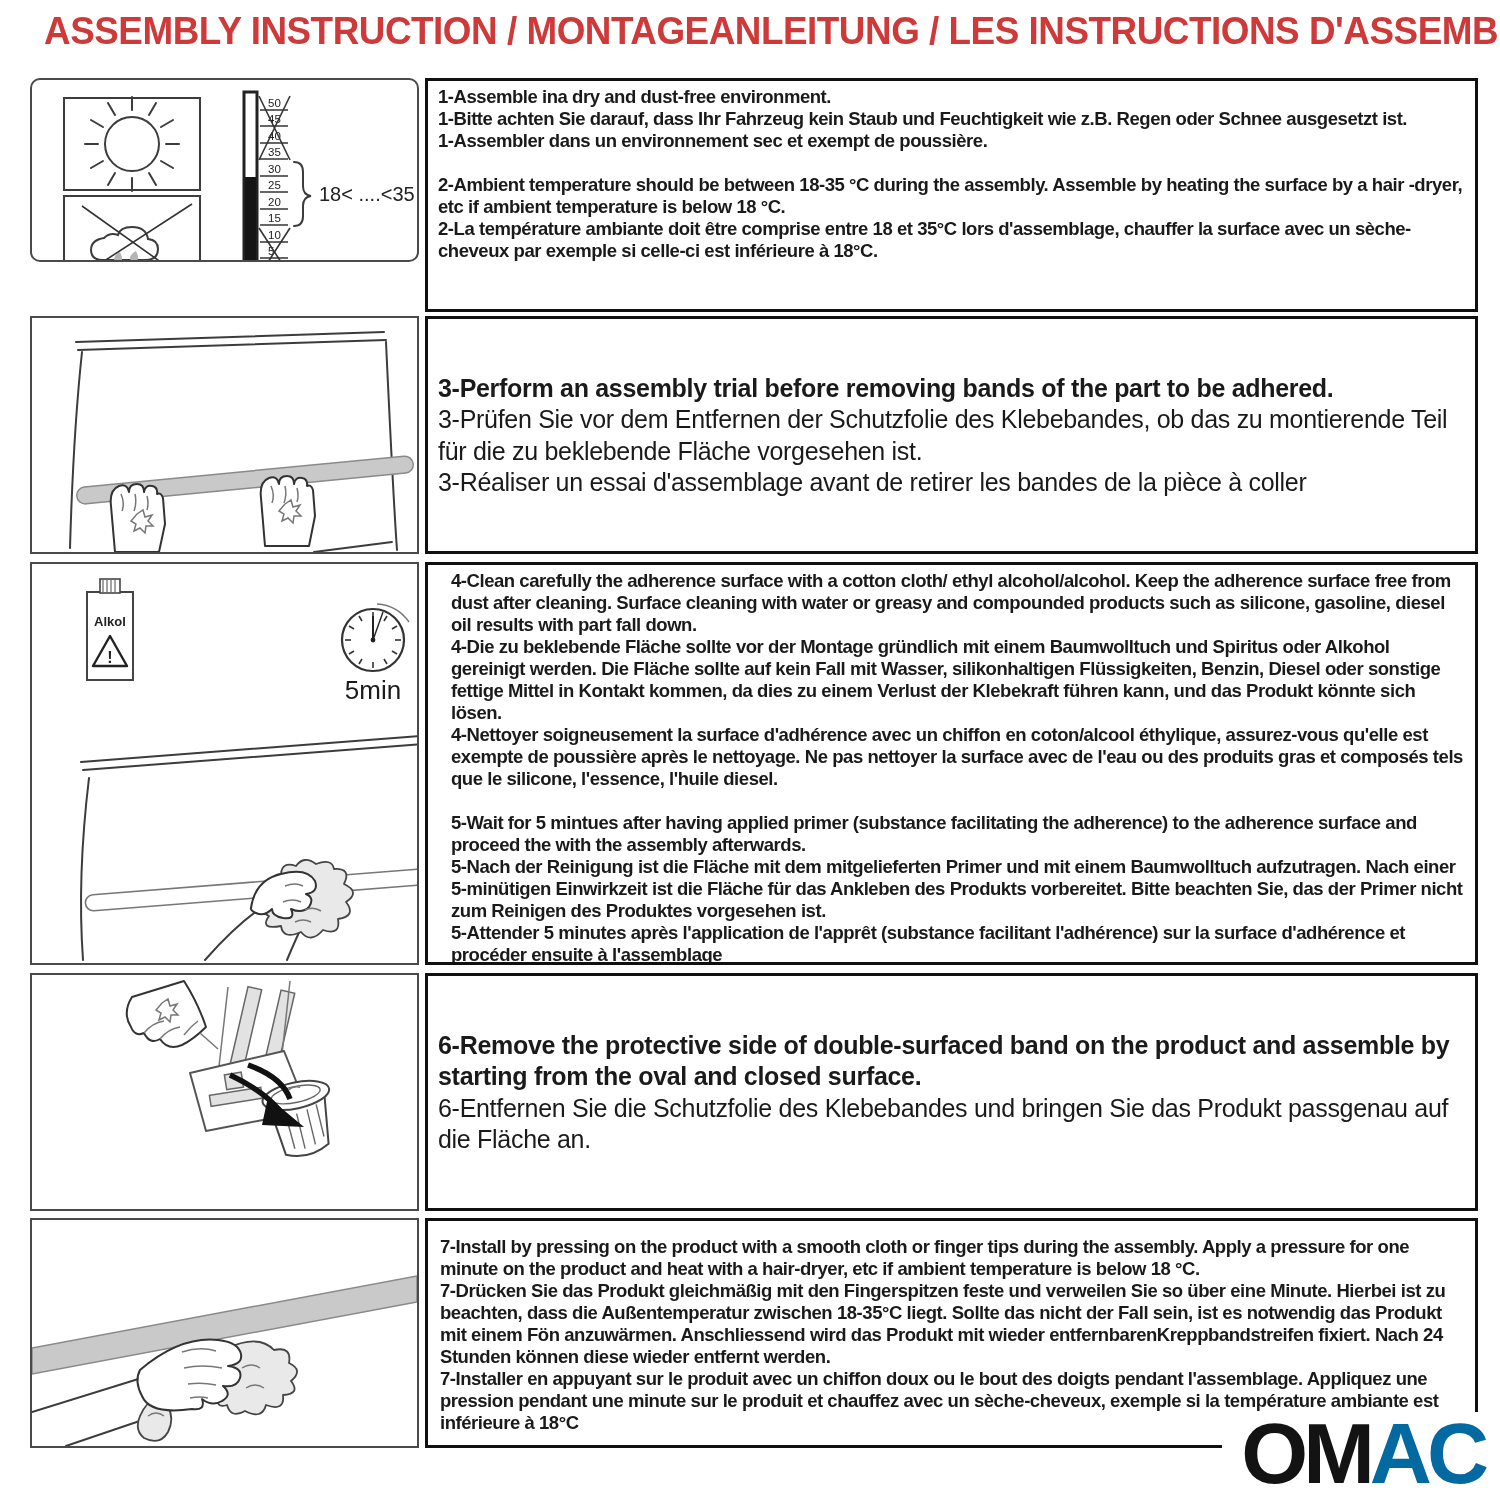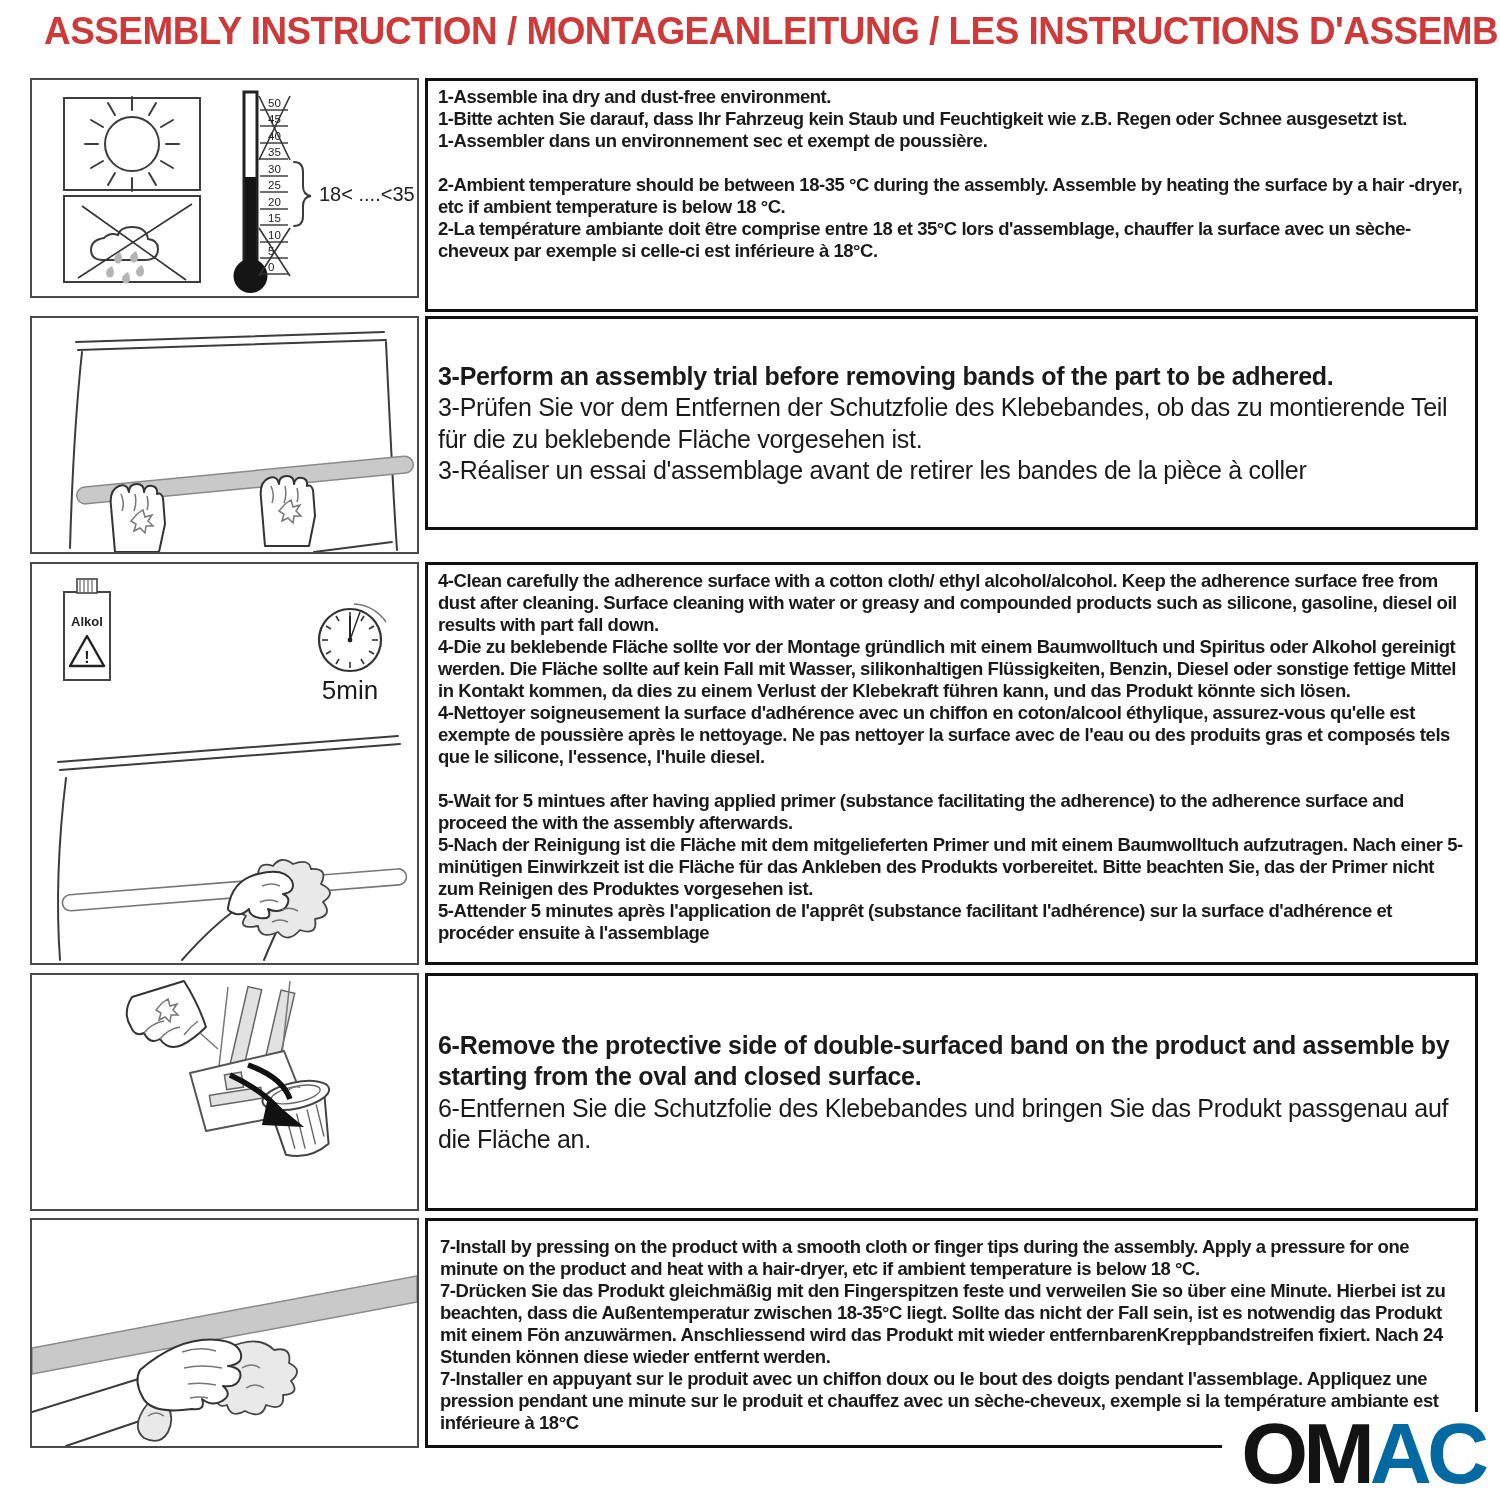--- a/index.html
+++ b/index.html
@@ -6,23 +6,23 @@
   body{width:1500px;height:1500px;position:relative;font-family:"Liberation Sans",sans-serif;color:#1a1a1a;overflow:hidden;}
 
   .title{position:absolute;left:44px;top:10px;font-size:38px;font-weight:bold;color:#ce3a3a;
          letter-spacing:-0.5px;white-space:nowrap;transform:scaleX(0.97);transform-origin:left top;}
 
   .fig-panel{position:absolute;left:30px;width:389px;border:2px solid #4a4a4a;background:#fff;box-sizing:border-box;overflow:hidden;}
   .text-panel{position:absolute;left:425px;width:1053px;border:3px solid #101010;background:#fff;box-sizing:border-box;
               padding:5px 10px 4px 10px;overflow:hidden;}
   .text-panel.center{display:flex;flex-direction:column;justify-content:center;}
 
-  .r1{top:78px;}  .fig-panel.r1{height:220px;} .text-panel.r1{height:234px;}
-  .r2{top:316px;} .fig-panel.r2{height:238px;} .text-panel.r2{height:214px;}
-  .r3{top:562px;} .fig-panel.r3{height:403px;} .text-panel.r3{height:403px;}
+  .r1{top:78px;}  .fig-panel.r1{height:184px;border-radius:10px;} .text-panel.r1{height:234px;}
+  .r2{top:316px;} .fig-panel.r2{height:238px;} .text-panel.r2{height:238px;}
+  .r3{top:562px;padding-left:23px;} .fig-panel.r3{height:403px;} .text-panel.r3{height:403px;}
   .r4{top:973px;} .fig-panel.r4{height:238px;} .text-panel.r4{height:238px;}
   .r5{top:1218px;}.fig-panel.r5{height:230px;} .text-panel.r5{height:230px;padding-left:12px;}
 
   .text-panel p{margin:0;}
   .small p{font-size:18.5px;line-height:22px;letter-spacing:-0.45px;font-weight:bold;}
   .big p{font-size:25px;line-height:31.5px;letter-spacing:-0.3px;}
   p.b{font-weight:bold;}
   .gap{height:22px;}
   .gap-big{height:10px;}
 

